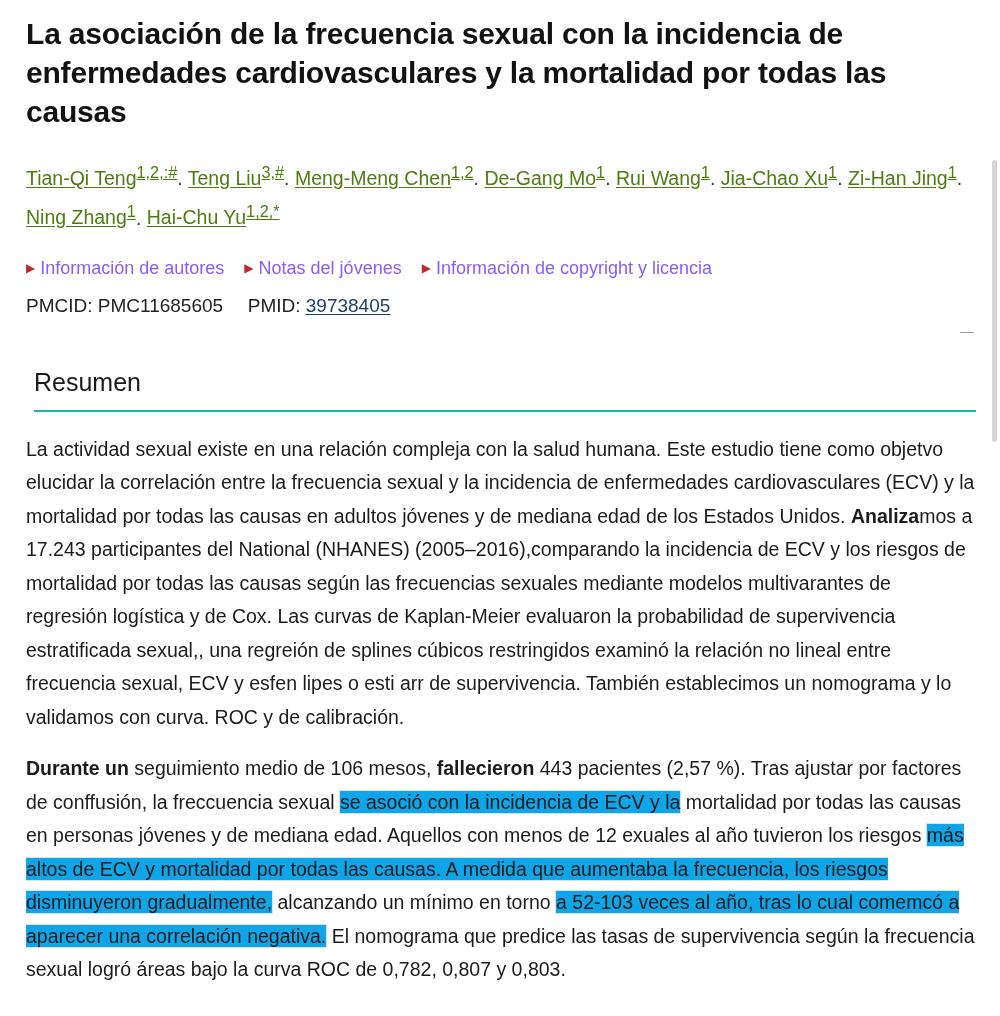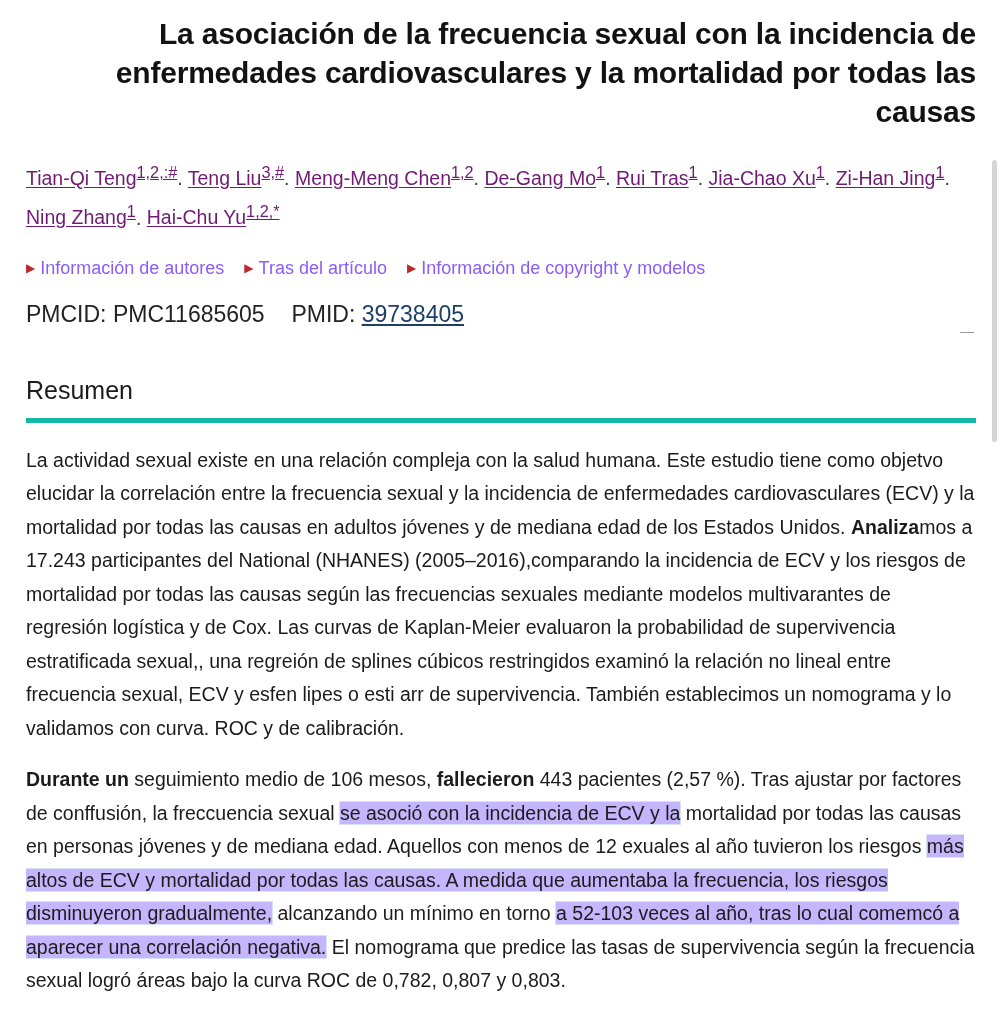--- a/index.html
+++ b/index.html
@@ -26,33 +26,32 @@
   
   .title {
     font-size: 30px;
     line-height: 39px;
     font-weight: 700;
     letter-spacing: -0.2px;
     color: #121212;
     margin: 0;
     padding-top: 14px;
     max-width: 952px;
-    text-align: right;
   }
 
   
   .authors {
     margin-top: 24px;
     font-size: 19.5px;
     line-height: 33px;
     color: #2d4a6b;
     max-width: 950px;
   }
   .author {
-    color: #701a75;
+    color: #4d7c0f;
     text-decoration: underline;
     text-underline-offset: 2px;
     cursor: pointer;
     white-space: nowrap;
   }
   .sep {
     color: #3a3a3a;
   }
 
   
@@ -76,56 +75,57 @@
     color: #bb2b2b;
     font-size: 12px;
     margin-right: 5px;
     position: relative;
     top: -2px;
   }
   .toggle-label { color: #8b5cf6; }
 
   
   .ids {
-    margin-top: 20px;
-    font-size: 23px;
+    margin-top: 12px;
+    font-size: 19px;
     line-height: 24px;
     color: #222;
   }
   .ids .gap { display: inline-block; width: 14px; }
   .pmid-link {
     color: #1d3f66;
     text-decoration: underline;
     text-underline-offset: 2px;
     cursor: pointer;
   }
 
   
   .abs-heading {
     margin-top: 48px;
     font-size: 25px;
     line-height: 32px;
     font-weight: 400;
     color: #1b1b1b;
     padding-bottom: 12px;
-    border-bottom: 5px solid #14b8a6;
+    border-bottom: 2px solid #14b8a6;
     max-width: 950px;
+    margin-left: 8px;
   }
 
   
   .abs-body {
     font-size: 19.5px;
     line-height: 33.5px;
     color: #1b1b1b;
     max-width: 952px;
   }
   .abs-body p { margin: 0 0 18px 0; }
   .abs-body b { font-weight: 700; }
   .hl {
-    background: #c4b5fd;
+    background: #0ea5e9;
     box-shadow: 0 0 0 1px #d7e3f4;
   }
 
   
   .scrollbar-track {
     position: absolute;
     top: 0;
     right: 3px;
     width: 8px;
     height: 1016px;
@@ -154,39 +154,39 @@
 
 <div class="page">
 
   <h1 class="title">La asociación de la frecuencia sexual con la incidencia de enfermedades cardiovasculares y la mortalidad por todas las causas</h1>
 
   <div class="authors">
     <span><span class="author">Tian-Qi Teng</span><sup class="author">1,2,:#</sup></span><span class="sep">.</span>
     <span><span class="author">Teng Liu</span><sup class="author">3,#</sup></span><span class="sep">.</span>
     <span><span class="author">Meng-Meng Chen</span><sup class="author">1,2</sup></span><span class="sep">.</span>
     <span><span class="author">De-Gang Mo</span><sup class="author">1</sup></span><span class="sep">.</span>
-    <span><span class="author">Rui Tras</span><sup class="author">1</sup></span><span class="sep">.</span>
+    <span><span class="author">Rui Wang</span><sup class="author">1</sup></span><span class="sep">.</span>
     <span><span class="author">Jia-Chao Xu</span><sup class="author">1</sup></span><span class="sep">.</span>
     <span><span class="author">Zi-Han Jing</span><sup class="author">1</sup></span><span class="sep">.</span>
     <span><span class="author">Ning Zhang</span><sup class="author">1</sup></span><span class="sep">.</span>
     <span><span class="author">Hai-Chu Yu</span><sup class="author">1,2,*</sup></span>
   </div>
 
   <div class="toggle-row">
     <span class="toggle-link">
       <span class="tri">▶</span>
       <span class="toggle-label">Información de autores</span>
     </span>
     <span class="toggle-link">
       <span class="tri">▶</span>
-      <span class="toggle-label">Tras del artículo</span>
+      <span class="toggle-label">Notas del jóvenes</span>
     </span>
     <span class="toggle-link">
       <span class="tri">▶</span>
-      <span class="toggle-label">Información de copyright y modelos</span>
+      <span class="toggle-label">Información de copyright y licencia</span>
     </span>
   </div>
 
   <div class="ids">
     <span>PMCID:</span>
     <span>PMC11685605</span>
     <span class="gap"></span>
     <span>PMID:</span>
     <span class="pmid-link">39738405</span>
   </div>

